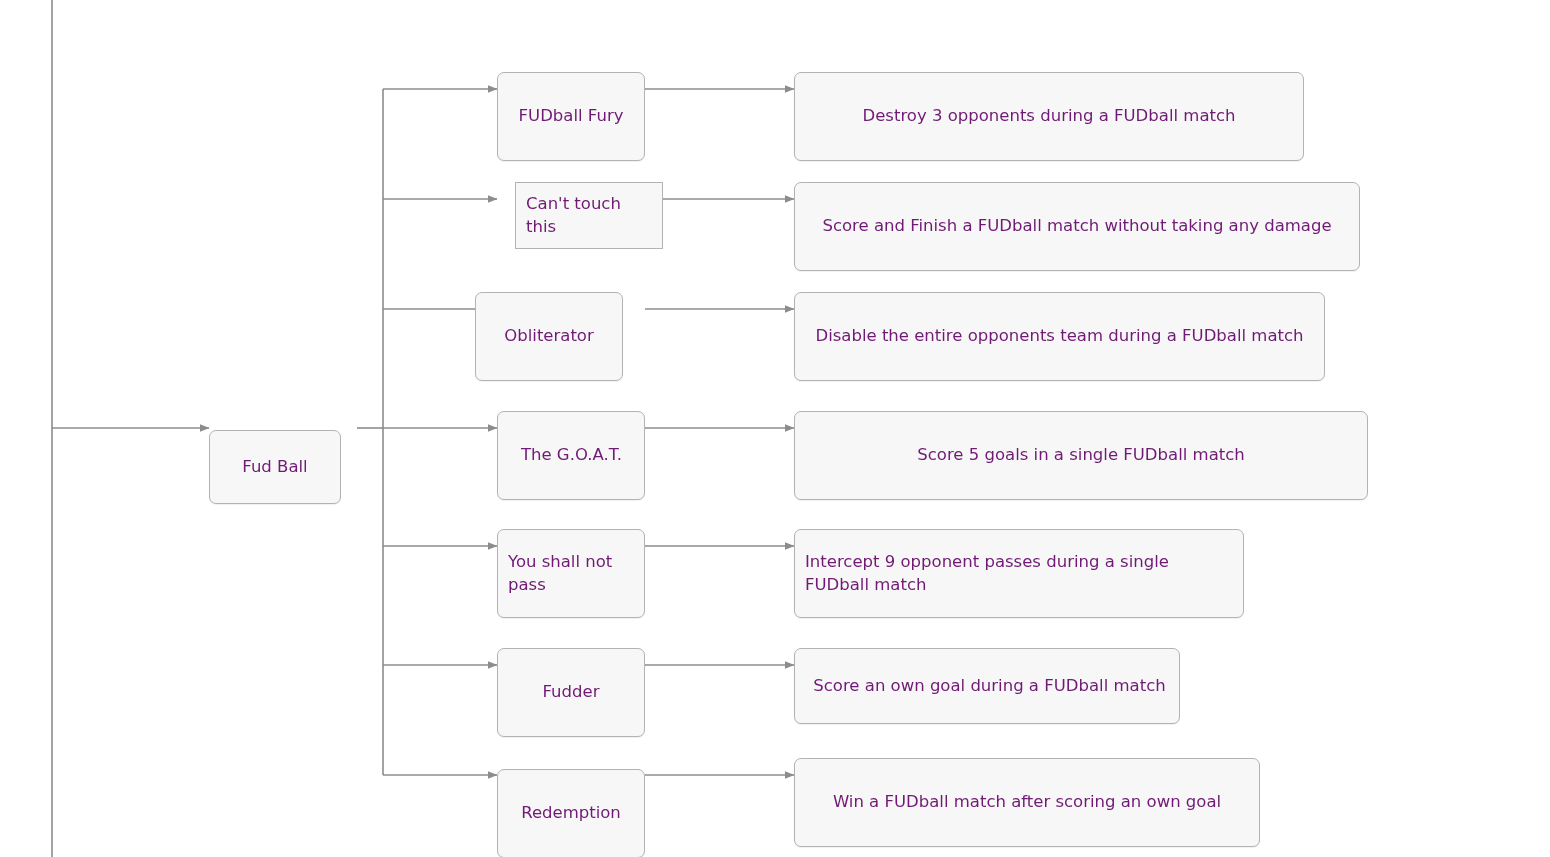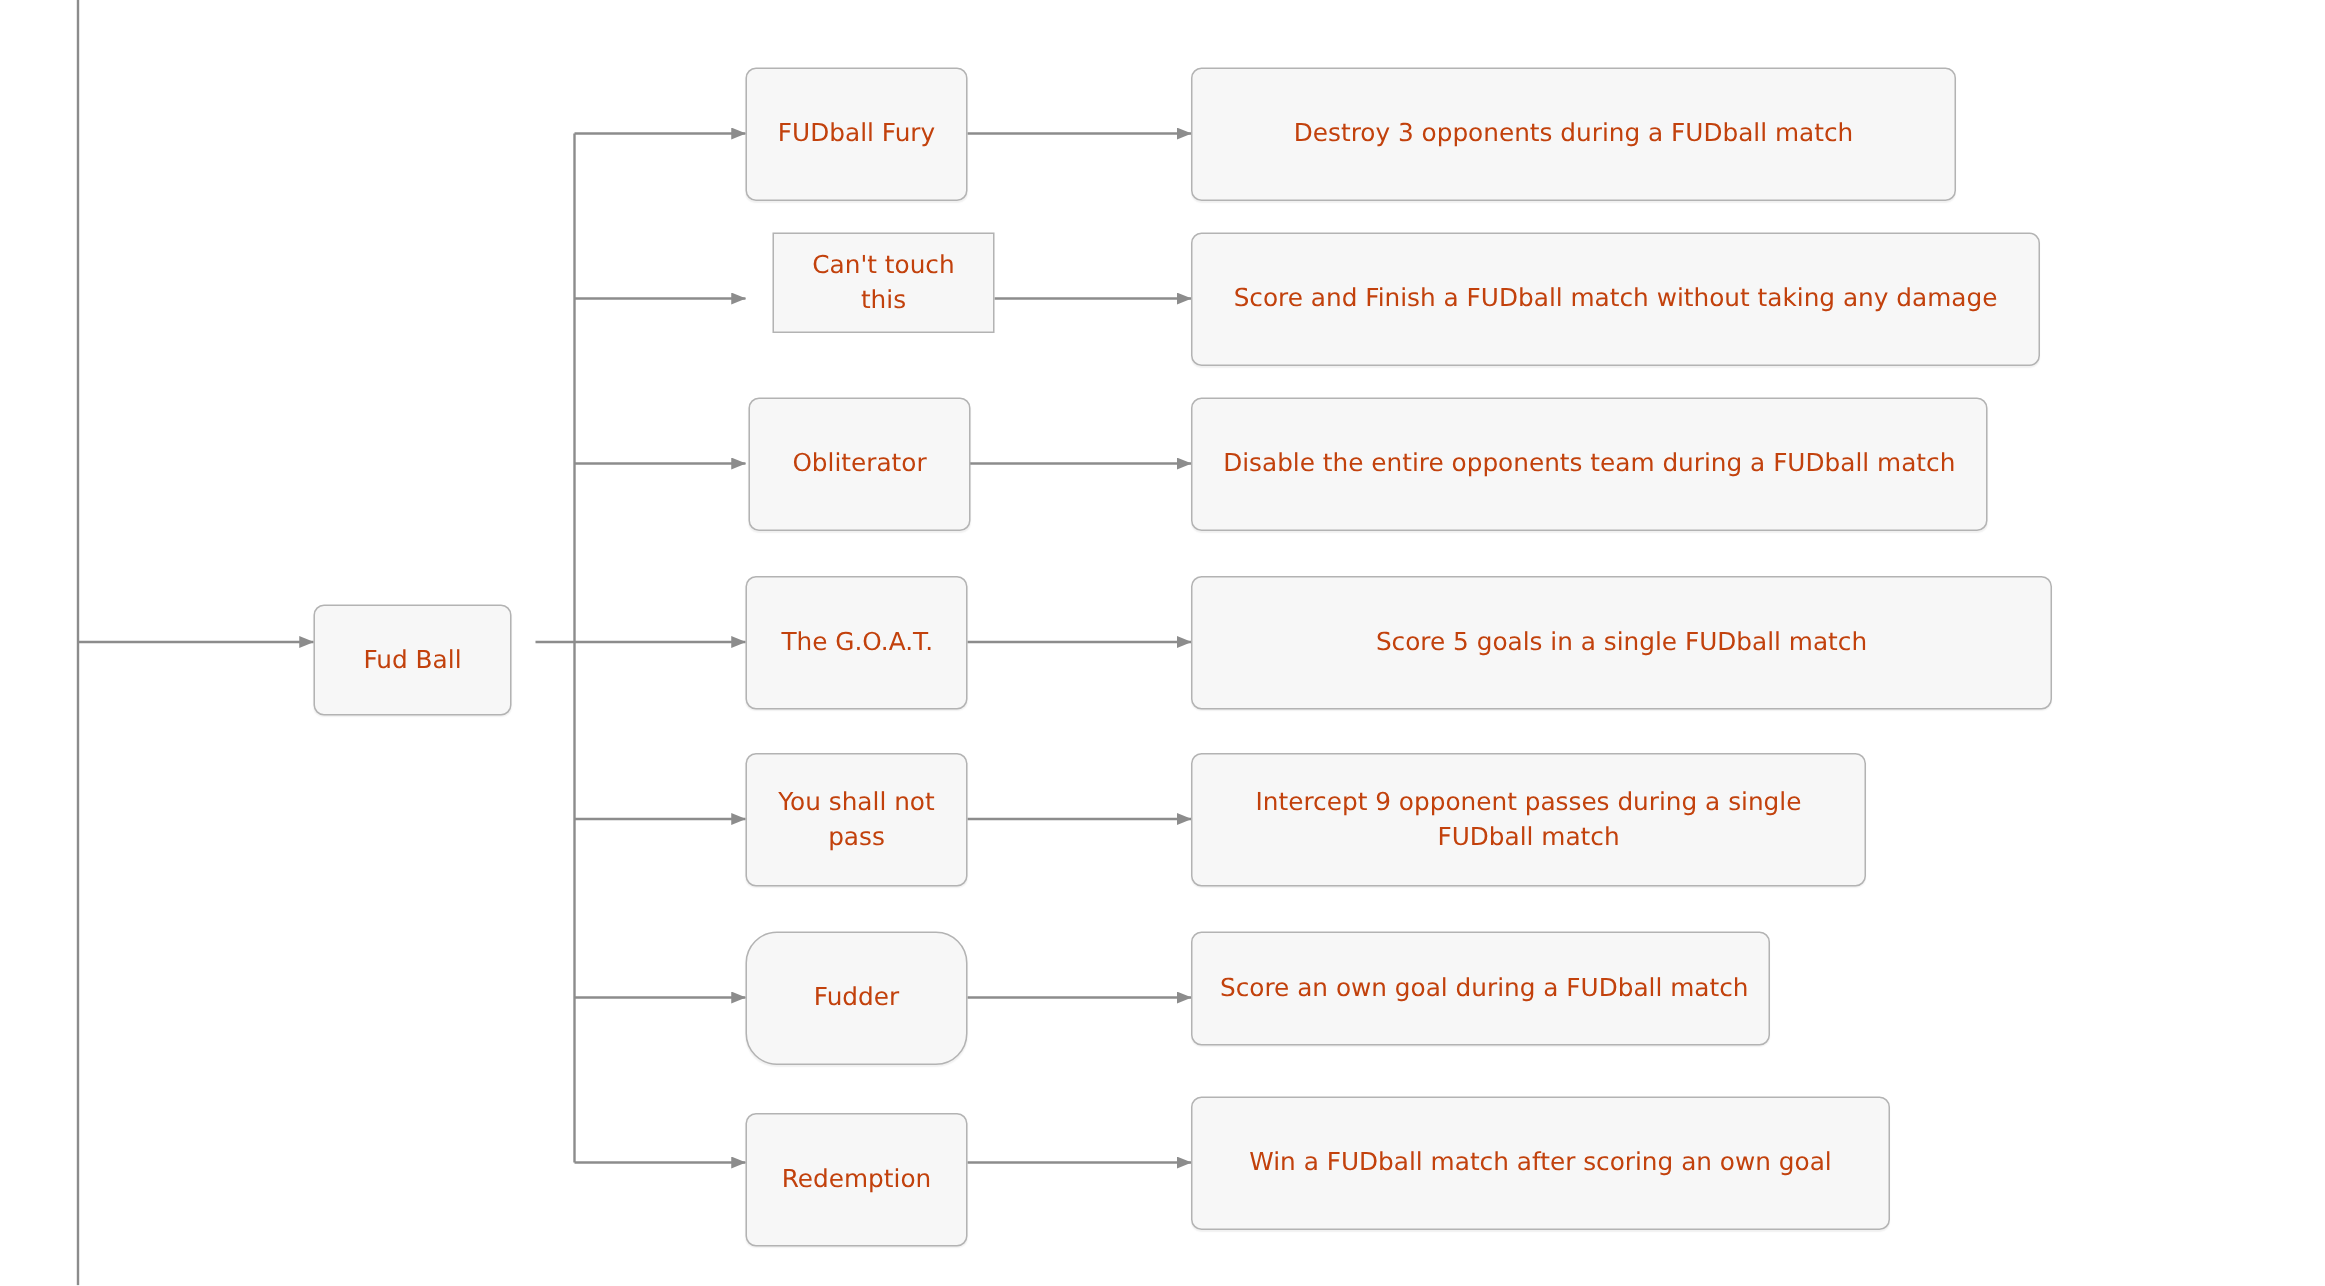--- a/index.html
+++ b/index.html
@@ -30,26 +30,26 @@
   
   .node {
     position: absolute;
     box-sizing: border-box;
     background: #f7f7f7;
     border: 1px solid #b3b3b3;
     border-radius: 7px;
     display: flex;
     align-items: center;
     justify-content: center;
-    text-align: center;
-    color: #c2410c;
+    color: #701a75;
     font-size: 16.5px;
     line-height: 1.38;
     padding: 4px 10px;
     box-shadow: 0 1px 1px rgba(0,0,0,0.06);
+    margin-top: 27px;
   }
   .node.square {
     border-radius: 0;
     box-shadow: none;
   }
   .node-label {
     display: block;
     white-space: pre-line;
   }
   .node.root { }
@@ -99,39 +99,39 @@
       </div>
       <div class="node leaf" style="left: 794px; top: 45px; width: 510px; height: 89px;">
         <span class="node-label">Destroy 3 opponents during a FUDball match</span>
       </div>
       <div class="node mid square" style="left: 515px; top: 155px; width: 148px; height: 67px;">
         <span class="node-label">Can't touch this</span>
       </div>
       <div class="node leaf" style="left: 794px; top: 155px; width: 566px; height: 89px;">
         <span class="node-label">Score and Finish a FUDball match without taking any damage</span>
       </div>
-      <div class="node mid" style="left: 499px; top: 265px; width: 148px; height: 89px;">
+      <div class="node mid" style="left: 475px; top: 265px; width: 148px; height: 89px;">
         <span class="node-label">Obliterator</span>
       </div>
       <div class="node leaf" style="left: 794px; top: 265px; width: 531px; height: 89px;">
         <span class="node-label">Disable the entire opponents team during a FUDball match</span>
       </div>
       <div class="node mid" style="left: 497px; top: 384px; width: 148px; height: 89px; padding-left: 11px;">
         <span class="node-label">The G.O.A.T.</span>
       </div>
       <div class="node leaf" style="left: 794px; top: 384px; width: 574px; height: 89px;">
         <span class="node-label">Score 5 goals in a single FUDball match</span>
       </div>
       <div class="node mid" style="left: 497px; top: 502px; width: 148px; height: 89px;">
         <span class="node-label">You shall not pass</span>
       </div>
       <div class="node leaf" style="left: 794px; top: 502px; width: 450px; height: 89px;">
         <span class="node-label">Intercept 9 opponent passes during a single FUDball match</span>
       </div>
-      <div class="node mid" style="left: 497px; top: 621px; width: 148px; height: 89px; border-radius: 21px;">
+      <div class="node mid" style="left: 497px; top: 621px; width: 148px; height: 89px;">
         <span class="node-label">Fudder</span>
       </div>
       <div class="node leaf" style="left: 794px; top: 621px; width: 386px; height: 76px; padding-left: 15px;">
         <span class="node-label">Score an own goal during a FUDball match</span>
       </div>
       <div class="node mid" style="left: 497px; top: 742px; width: 148px; height: 89px;">
         <span class="node-label">Redemption</span>
       </div>
       <div class="node leaf" style="left: 794px; top: 731px; width: 466px; height: 89px;">
         <span class="node-label">Win a FUDball match after scoring an own goal</span>

